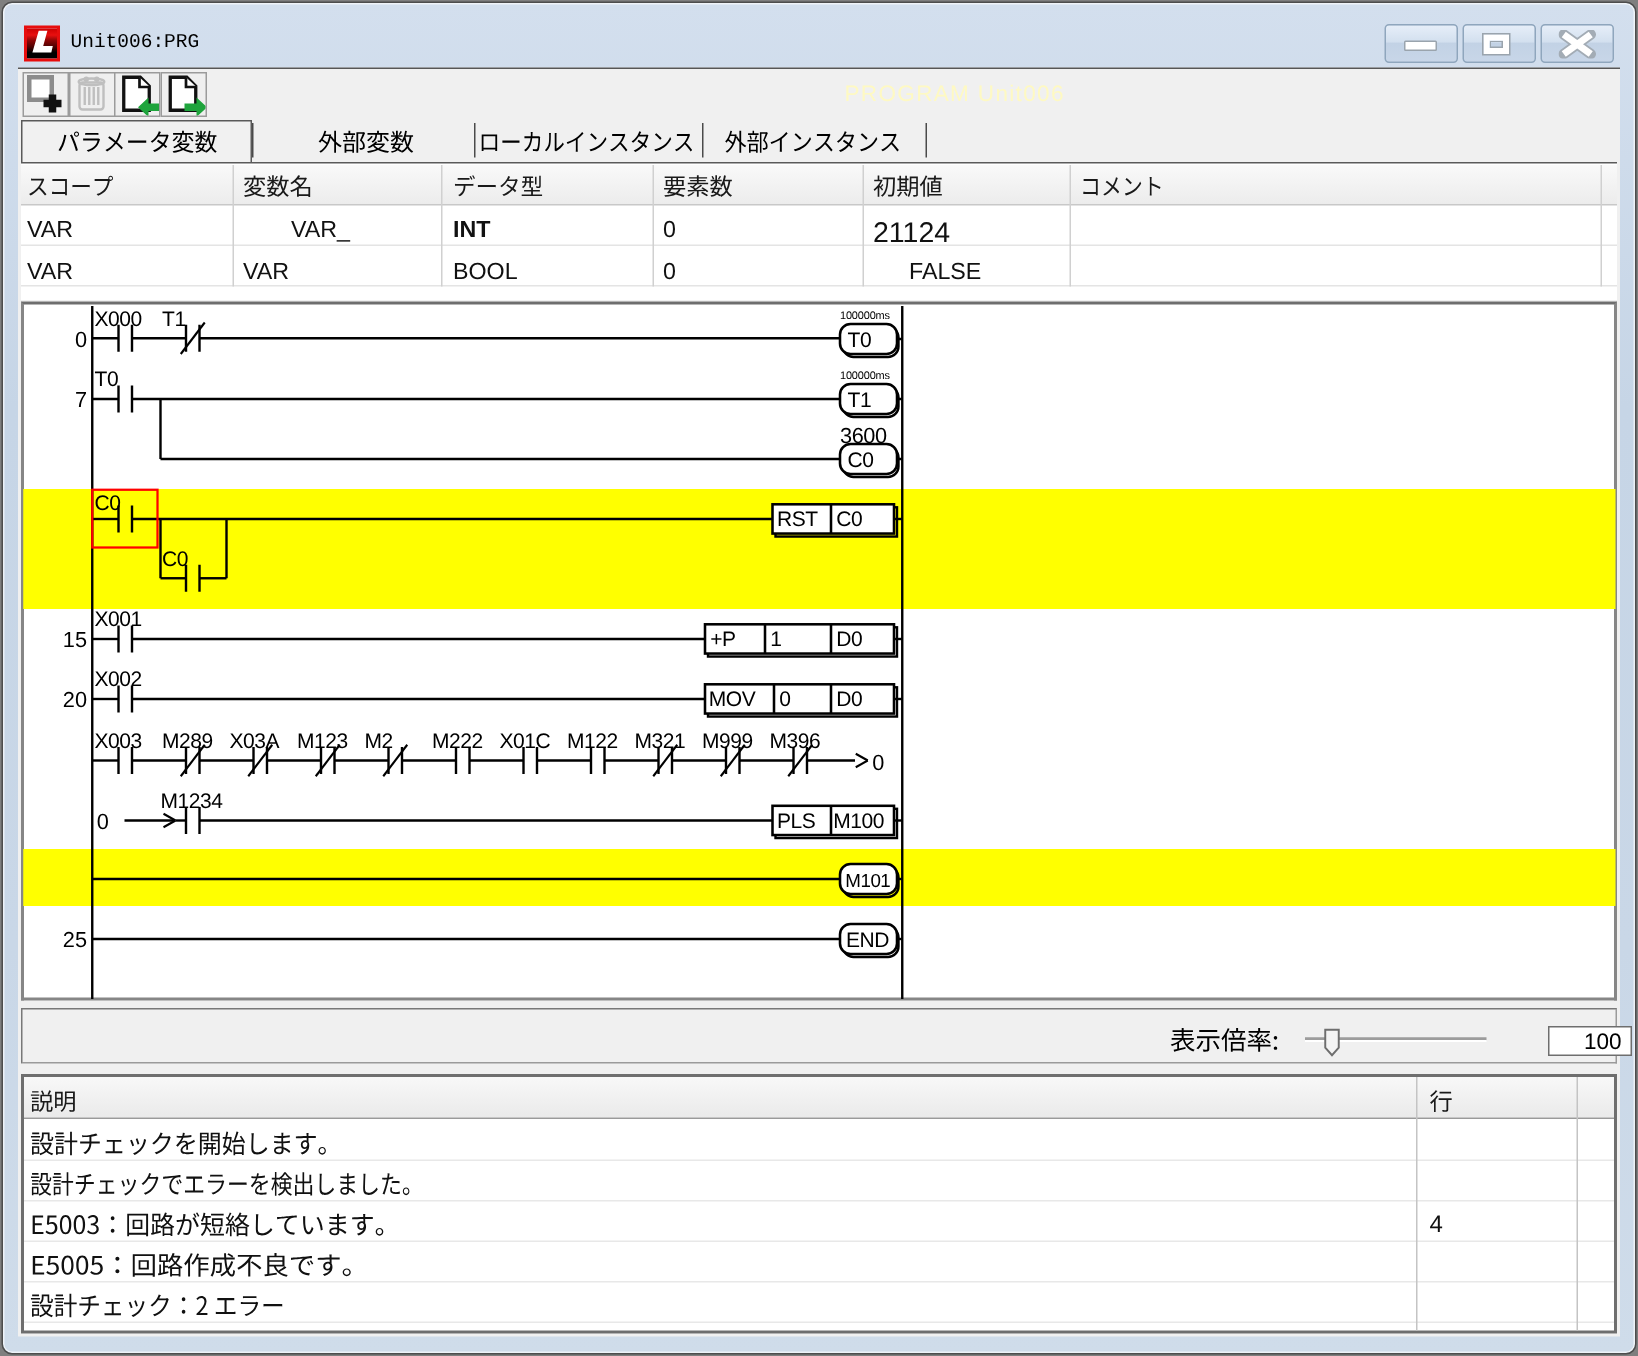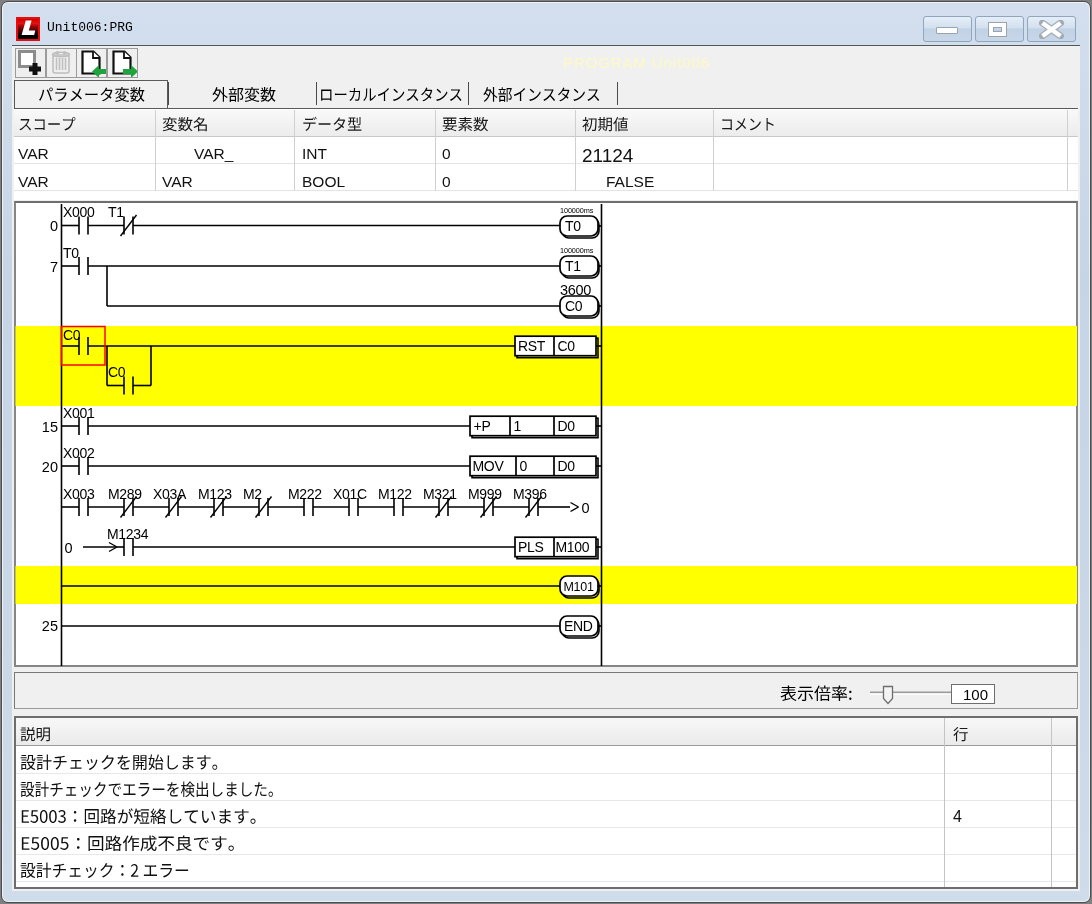--- a/index.html
+++ b/index.html
@@ -94,21 +94,21 @@
     <path fill="#1a1a1a" d="M1.8 8V12H6L5 13.4H0.7V14.4H4.3C3.8 15.2 3.2 16 2.7 16.6L3.8 17L4.1 16.6C5.1 16.8 6 17 6.9 17.2C5.4 17.8 3.4 18.1 0.9 18.2C1.1 18.4 1.3 18.9 1.4 19.2C4.4 19 6.8 18.5 8.6 17.6C10.6 18.2 12.3 18.7 13.6 19.3L14.3 18.3C13.1 17.8 11.5 17.3 9.8 16.9C10.6 16.2 11.3 15.4 11.7 14.4H14.8V13.4H6.4L7.2 12.1L6.8 12H13.8V8H10V6.7H14.4V5.6H1.1V6.7H5.3V8ZM5.7 14.4H10.4C9.9 15.3 9.3 16 8.4 16.5C7.2 16.3 6 16 4.7 15.8ZM6.4 6.7H8.9V8H6.4ZM2.9 8.9H5.3V11.1H2.9ZM6.4 8.9H8.9V11.1H6.4ZM10 8.9H12.6V11.1H10Z M25.3 16.6C26.7 17.2 28.3 18.2 29.1 18.9L30 18.2C29.2 17.5 27.5 16.5 26.2 15.9ZM20 16C19.1 16.8 17.6 17.6 16.2 18.2C16.4 18.4 16.9 18.7 17.1 19C18.4 18.4 20 17.4 21.1 16.4ZM16.5 9.9V10.8H21.4C20.8 11.3 20.2 11.9 19.7 12.3L18.6 11.8L17.9 12.5C18.9 13 20 13.6 20.8 14.2L20.1 14.6L16.5 14.7L16.6 15.7L22.6 15.5V19.2H23.8V15.5L28.5 15.4C28.8 15.7 29.1 16 29.4 16.2L30.2 15.5C29.4 14.7 27.8 13.6 26.4 12.8L25.6 13.5C26.1 13.8 26.7 14.1 27.3 14.5L21.9 14.6C23.3 13.7 24.9 12.6 26.1 11.6L25.1 11.1C24.2 11.8 23 12.8 21.8 13.6C21.4 13.3 21 13.1 20.5 12.8C21.2 12.2 22.1 11.5 22.9 10.8H30.1V9.9H23.8V8.9H28.5V8H23.8V7H29.4V6.1H23.8V4.9H22.6V6.1H17.3V7H22.6V8H18.1V8.9H22.6V9.9Z M37.8 5.3C37.5 5.9 37 6.8 36.6 7.3L37.4 7.7C37.8 7.2 38.3 6.4 38.8 5.7ZM32.3 5.7C32.7 6.3 33.1 7.2 33.2 7.7L34.2 7.3C34 6.8 33.6 5.9 33.2 5.3ZM40.7 4.9C40.3 7.7 39.5 10.3 38.2 12C38.5 12.1 39 12.5 39.1 12.7C39.6 12.2 39.9 11.5 40.3 10.8C40.6 12.4 41.1 13.8 41.7 15.1C40.9 16.3 39.9 17.2 38.5 17.9C38.1 17.6 37.4 17.2 36.8 16.8C37.3 16.1 37.6 15.3 37.9 14.2H39.2V13.2H35.1L35.6 12.1L35.3 12.1H36V9.7C36.8 10.3 37.7 11.1 38.1 11.4L38.8 10.6C38.3 10.3 36.7 9.2 36 8.8V8.8H39.2V7.8H36V4.9H34.9V7.8H31.7V8.8H34.6C33.8 9.8 32.6 10.8 31.5 11.2C31.8 11.5 32 11.9 32.2 12.1C33.1 11.6 34.1 10.7 34.9 9.8V12L34.5 11.9L33.9 13.2H31.6V14.2H33.4C33 15 32.5 15.8 32.2 16.4L33.2 16.8L33.4 16.3C34 16.6 34.5 16.8 35 17.1C34.2 17.6 33.1 18 31.7 18.2C31.9 18.5 32.1 18.9 32.2 19.2C33.8 18.9 35.1 18.4 36 17.6C36.7 18 37.3 18.4 37.8 18.8L38.2 18.4C38.4 18.7 38.6 19.1 38.7 19.3C40.2 18.5 41.4 17.5 42.3 16.3C43.1 17.5 44 18.5 45.2 19.2C45.4 18.9 45.8 18.4 46 18.2C44.8 17.6 43.8 16.5 43 15.2C44 13.5 44.5 11.4 44.9 8.9H45.9V7.8H41.3C41.6 6.9 41.8 6 41.9 5.1ZM34.6 14.2H36.7C36.5 15 36.2 15.7 35.8 16.3C35.2 16 34.5 15.7 33.9 15.5ZM41 8.9H43.7C43.4 10.8 43 12.5 42.4 13.9C41.7 12.4 41.3 10.7 41 8.9Z"></path>
   </svg>
 <svg style="position:absolute;left:582.0px;top:112.0px;" width="46.5" height="23.4" viewBox="0 0 46.5 23.4">
     <path fill="#1a1a1a" d="M6.4 6.4V7.5H9.1C9 11.5 8.7 16.1 5.3 18.4C5.6 18.6 6 18.9 6.2 19.2C9.7 16.7 10.1 11.9 10.2 7.5H13.4C13.2 14.5 13 17.1 12.5 17.7C12.4 17.9 12.2 17.9 11.9 17.9C11.6 17.9 10.8 17.9 9.8 17.8C10.1 18.2 10.2 18.7 10.2 19C11.1 19.1 11.9 19.1 12.4 19C13 19 13.3 18.8 13.6 18.4C14.2 17.6 14.4 15 14.6 7C14.6 6.9 14.6 6.4 14.6 6.4ZM6.2 10.7C5.9 11.2 5.4 11.9 5 12.4L4.4 11.8C5.2 10.7 5.9 9.5 6.4 8.2L5.8 7.8L5.5 7.8H4.2V5H3.1V7.8H0.8V8.9H5C4 11 2.1 13.1 0.4 14.3C0.6 14.5 0.9 15.1 1.1 15.4C1.7 14.8 2.4 14.2 3.1 13.4V19.2H4.2V12.9C4.9 13.6 5.7 14.6 6 15.1L6.7 14.2L5.5 12.9C5.9 12.5 6.4 11.9 6.9 11.3Z M18.3 15.8C17.8 16.8 17 17.8 16.1 18.5C16.4 18.7 16.8 19 17.1 19.2C17.9 18.4 18.8 17.3 19.4 16.1ZM20.5 16.2C21.1 17 21.8 18 22.1 18.6L23 18.1C22.7 17.4 22 16.5 21.4 15.8ZM28.8 6.8V9.3H25.6V6.8ZM24.5 5.7V11.4C24.5 13.6 24.4 16.6 23.1 18.6C23.3 18.7 23.8 19.1 24 19.3C24.9 17.8 25.3 15.8 25.5 13.9H28.8V17.7C28.8 18 28.7 18 28.4 18C28.2 18.1 27.4 18.1 26.6 18C26.8 18.3 26.9 18.8 27 19.2C28.1 19.2 28.8 19.1 29.3 18.9C29.7 18.8 29.9 18.4 29.9 17.7V5.7ZM28.8 10.3V12.9H25.5C25.6 12.4 25.6 11.8 25.6 11.4V10.3ZM21.5 5.1V7H18.7V5.1H17.6V7H16.3V8.1H17.6V14.4H16.1V15.4H23.7V14.4H22.6V8.1H23.7V7H22.6V5.1ZM18.7 8.1H21.5V9.4H18.7ZM18.7 10.4H21.5V11.9H18.7ZM18.7 12.8H21.5V14.4H18.7Z M39.8 11.9H43.8V13.2H39.8ZM39.8 14H43.8V15.3H39.8ZM39.8 9.8H43.8V11H39.8ZM38.7 8.9V16.2H44.9V8.9H41.6L41.7 7.6H45.8V6.5H41.9L42 5L40.8 5L40.7 6.5H36.4V7.6H40.6L40.5 8.9ZM36.3 9.7V19.2H37.4V18.4H45.9V17.4H37.4V9.7ZM35.1 5C34.2 7.4 32.8 9.7 31.2 11.2C31.5 11.5 31.8 12.1 31.9 12.4C32.4 11.8 33 11.1 33.5 10.4V19.2H34.6V8.7C35.2 7.6 35.8 6.5 36.2 5.3Z"></path>
   </svg>
 <svg style="position:absolute;left:720.0px;top:112.0px;" width="55.8" height="23.4" viewBox="0 0 55.8 23.4">
     <path fill="#1a1a1a" d="M2.2 15.9V17.3C2.6 17.3 3.2 17.3 3.8 17.3H10.6L10.6 18.1H11.8C11.8 17.9 11.8 17.2 11.8 16.6V8.6C11.8 8.2 11.8 7.8 11.8 7.4C11.6 7.4 11.1 7.4 10.8 7.4H3.9C3.5 7.4 2.9 7.4 2.4 7.3V8.7C2.7 8.7 3.4 8.7 3.9 8.7H10.6V16H3.8C3.2 16 2.6 15.9 2.2 15.9Z M17.9 8.5 17.1 9.5C18.5 10.4 20 11.7 21.1 12.6C19.7 14.5 18 16.2 15.5 17.5L16.5 18.4C18.9 17.1 20.7 15.2 22 13.5C23.2 14.6 24.2 15.7 25.3 17L26.1 15.9C25.2 14.8 24 13.5 22.7 12.4C23.6 10.9 24.3 9.2 24.8 7.8C24.9 7.5 25.1 7 25.2 6.7L24 6.2C23.9 6.5 23.8 7 23.7 7.3C23.3 8.7 22.7 10.1 21.8 11.6C20.7 10.6 19.1 9.4 17.9 8.5Z M31.1 6.6 30.3 7.6C31.3 8.3 33 10 33.7 10.8L34.6 9.8C33.8 9 32.1 7.3 31.1 6.6ZM29.9 17 30.6 18.3C32.9 17.8 34.7 16.8 36.1 15.9C38.2 14.4 39.8 12.3 40.8 10.4L40.1 9C39.3 10.9 37.6 13.2 35.4 14.7C34.1 15.7 32.3 16.6 29.9 17Z M46.6 16.6C46.6 17.2 46.5 17.9 46.5 18.4H47.8C47.8 17.9 47.7 17.1 47.7 16.6L47.7 11.5C49.3 12 51.7 13.1 53.2 14L53.7 12.7C52.2 11.9 49.6 10.7 47.7 10.1V7.6C47.7 7.1 47.8 6.5 47.8 6H46.4C46.5 6.5 46.6 7.2 46.6 7.6C46.6 8.9 46.6 15.7 46.6 16.6Z"></path>
   </svg>
 <div class="abs" style="left:18px;top:145.0px;font-size:15.5px;color:#111;">VAR</div>
 <div class="abs" style="left:162px;top:145.0px;font-size:15.5px;color:#111;margin-left:32px;">VAR_</div>
-<div class="abs" style="left:302px;top:145.0px;font-size:15.5px;color:#111;">INT</div>
+<div class="abs" style="left:302px;top:145.0px;font-size:15.5px;color:#111;font-weight:bold;">INT</div>
 <div class="abs" style="left:442px;top:145.0px;font-size:15.5px;color:#111;">0</div>
 <div class="abs" style="left:582px;top:145.0px;font-size:19px;color:#111;">21124</div>
 <div class="abs" style="left:18px;top:172.5px;font-size:15.5px;color:#111;">VAR</div>
 <div class="abs" style="left:162px;top:172.5px;font-size:15.5px;color:#111;">VAR</div>
 <div class="abs" style="left:302px;top:172.5px;font-size:15.5px;color:#111;">BOOL</div>
 <div class="abs" style="left:442px;top:172.5px;font-size:15.5px;color:#111;">0</div>
 <div class="abs" style="left:582px;top:172.5px;font-size:15.5px;color:#111;margin-left:24px;">FALSE</div>
 <div class="abs" style="left:14px;top:201px;width:1064px;height:466px;background:#fff;border:2px solid #868686;border-top-color:#6e6e6e;box-sizing:border-box;"></div>
 <svg class="abs" style="left:14px;top:203px" width="1064" height="463" viewBox="14 203 1064 463">
     <rect x="15.5" y="326" width="1061.5" height="80" fill="#ffff00"></rect>
@@ -280,21 +280,21 @@
   </svg>
 <div class="abs" style="left:14px;top:672px;width:1064px;height:37px;background:#f0f0f0;border:1.5px solid #9a9a9a;border-top-color:#787878;border-left-color:#787878;box-sizing:border-box;"></div>
 <svg style="position:absolute;left:780.0px;top:680.3px;" width="72.7" height="25.7" viewBox="0 0 72.7 25.7">
     <path fill="#000000" d="M2.4 19.9 2.8 21.1C4.8 20.6 7.7 19.8 10.4 19.1L10.3 18L6 19V15.2C7 14.6 7.9 13.9 8.6 13.2C9.8 17.1 12 19.8 15.6 21C15.8 20.7 16.2 20.2 16.5 19.9C14.5 19.3 13 18.3 11.8 16.9C13 16.2 14.4 15.3 15.5 14.4L14.5 13.7C13.6 14.4 12.3 15.4 11.2 16.1C10.6 15.2 10.1 14.2 9.8 13.1H15.9V12H9.1V10.4H14.7V9.4H9.1V8H15.3V6.9H9.1V5.4H7.8V6.9H1.7V8H7.8V9.4H2.5V10.4H7.8V12H1.1V13.1H7C5.3 14.5 2.7 15.8 0.5 16.4C0.7 16.7 1.1 17.1 1.3 17.4C2.4 17.1 3.6 16.5 4.8 15.9V19.3Z M21 13.8C20.2 15.7 19 17.6 17.6 18.8C17.9 18.9 18.5 19.3 18.8 19.5C20.1 18.2 21.5 16.2 22.3 14.1ZM28.6 14.3C29.9 15.9 31.1 18.1 31.6 19.5L32.9 19C32.4 17.5 31 15.4 29.8 13.8ZM19.5 6.7V8H31.5V6.7ZM18 10.8V12.1H24.8V19.4C24.8 19.7 24.7 19.7 24.4 19.8C24.1 19.8 23 19.8 21.8 19.7C22 20.1 22.2 20.7 22.3 21.1C23.8 21.1 24.8 21 25.4 20.8C26 20.6 26.2 20.2 26.2 19.4V12.1H33V10.8Z M39 11.9V13.1H50.4V11.9ZM41.1 9C41.5 9.9 41.9 11 42 11.8L43.2 11.4C43.1 10.7 42.7 9.6 42.2 8.7ZM47.2 8.7C47 9.5 46.6 10.8 46.2 11.5L47.3 11.8C47.7 11.1 48.1 10 48.5 8.9ZM39.7 7.4V8.5H50V7.4H45.4V5.4H44.1V7.4ZM40.6 14.7V21.1H41.8V20.3H47.9V21H49.1V14.7ZM41.8 19.1V15.8H47.9V19.1ZM38.5 5.5C37.5 8.1 36 10.6 34.3 12.3C34.5 12.6 34.9 13.2 35 13.5C35.6 12.9 36.2 12.2 36.7 11.4V21H37.9V9.5C38.6 8.3 39.2 7.1 39.7 5.9Z M65.3 9C64.7 9.7 63.5 10.6 62.6 11.2L63.6 11.7C64.4 11.2 65.5 10.4 66.4 9.6ZM51.9 14.4 52.5 15.4C53.6 14.9 55 14.3 56.4 13.6L56.1 12.7C54.6 13.3 52.9 14 51.9 14.4ZM52.4 9.9C53.4 10.5 54.6 11.3 55.1 11.9L56 11.1C55.4 10.5 54.2 9.7 53.3 9.2ZM62.3 13.2C63.7 13.9 65.4 14.9 66.2 15.6L67.1 14.8C66.2 14.1 64.5 13.1 63.2 12.5ZM60.4 12.5C60.7 12.9 61 13.3 61.4 13.8L58.5 13.9C59.7 12.8 61 11.3 62 10L61 9.6C60.5 10.2 59.9 11 59.2 11.8C58.9 11.5 58.4 11.2 57.9 10.8C58.5 10.2 59.1 9.4 59.6 8.7L59.3 8.5H66.6V7.3H60.1V5.4H58.8V7.3H52.4V8.5H58.4C58 9.1 57.6 9.8 57.1 10.3L56.7 10L56 10.8C56.8 11.3 57.9 12 58.5 12.6C58 13.1 57.6 13.6 57.1 14L55.8 14.1L56 15.2L62 14.7C62.2 15.1 62.4 15.4 62.5 15.7L63.5 15.2C63.1 14.3 62.1 13 61.3 12.1ZM51.9 16.5V17.7H58.8V21.1H60.1V17.7H67.1V16.5H60.1V15.1H58.8V16.5Z M70.4 13.1C71 13.1 71.5 12.6 71.5 11.9C71.5 11.2 71 10.7 70.4 10.7C69.7 10.7 69.2 11.2 69.2 11.9C69.2 12.6 69.7 13.1 70.4 13.1ZM70.4 19.9C71 19.9 71.5 19.5 71.5 18.8C71.5 18.1 71 17.6 70.4 17.6C69.7 17.6 69.2 18.1 69.2 18.8C69.2 19.5 69.7 19.9 70.4 19.9Z"></path>
   </svg>
 <svg class="abs" style="left:865px;top:680px" width="140" height="28" viewBox="0 0 140 28">
     <line x1="5" y1="12.5" x2="126" y2="12.5" stroke="#9c9c9c" stroke-width="2"></line>
     <line x1="5" y1="14" x2="126" y2="14" stroke="#ffffff" stroke-width="1.4"></line>
     <path d="M18.5 6.5 h9 v12 l-4.5 5 -4.5 -5 z" fill="#f4f4f4" stroke="#6e6e6e" stroke-width="1.3"></path>
   </svg>
-<div class="abs" style="left:951px;top:683.5px;width:44px;height:20px;background:#fff;border:1px solid #6e6e6e;font-size:15px;text-align:right;padding-right:6px;box-sizing:border-box;line-height:19px;">100</div>
+<div class="abs" style="left:1032px;top:683.5px;width:56px;height:20px;background:#fff;border:1px solid #6e6e6e;font-size:15px;text-align:right;padding-right:6px;box-sizing:border-box;line-height:19px;">100</div>
 <div class="abs" style="left:14px;top:716px;width:1064px;height:173px;background:#fff;border:2px solid #6e6e6e;box-sizing:border-box;"></div>
 <div class="abs" style="left:16px;top:718px;width:1060px;height:28px;background:linear-gradient(#f8f8f8,#eaeaea);border-bottom:1.5px solid #9a9a9a;box-sizing:border-box;"></div>
 <div class="abs" style="left:16px;top:773px;width:1060px;height:1px;background:#e8e8e8;"></div>
 <div class="abs" style="left:16px;top:800px;width:1060px;height:1px;background:#e8e8e8;"></div>
 <div class="abs" style="left:16px;top:827px;width:1060px;height:1px;background:#e8e8e8;"></div>
 <div class="abs" style="left:16px;top:854px;width:1060px;height:1px;background:#e8e8e8;"></div>
 <div class="abs" style="left:16px;top:881px;width:1060px;height:1px;background:#e8e8e8;"></div>
 <div class="abs" style="left:944px;top:718px;width:1px;height:169px;background:#c4c4c4;"></div>
 <div class="abs" style="left:1051px;top:718px;width:1px;height:169px;background:#c4c4c4;"></div>
 <svg style="position:absolute;left:20.0px;top:722.0px;" width="31.0" height="23.4" viewBox="0 0 31.0 23.4">

